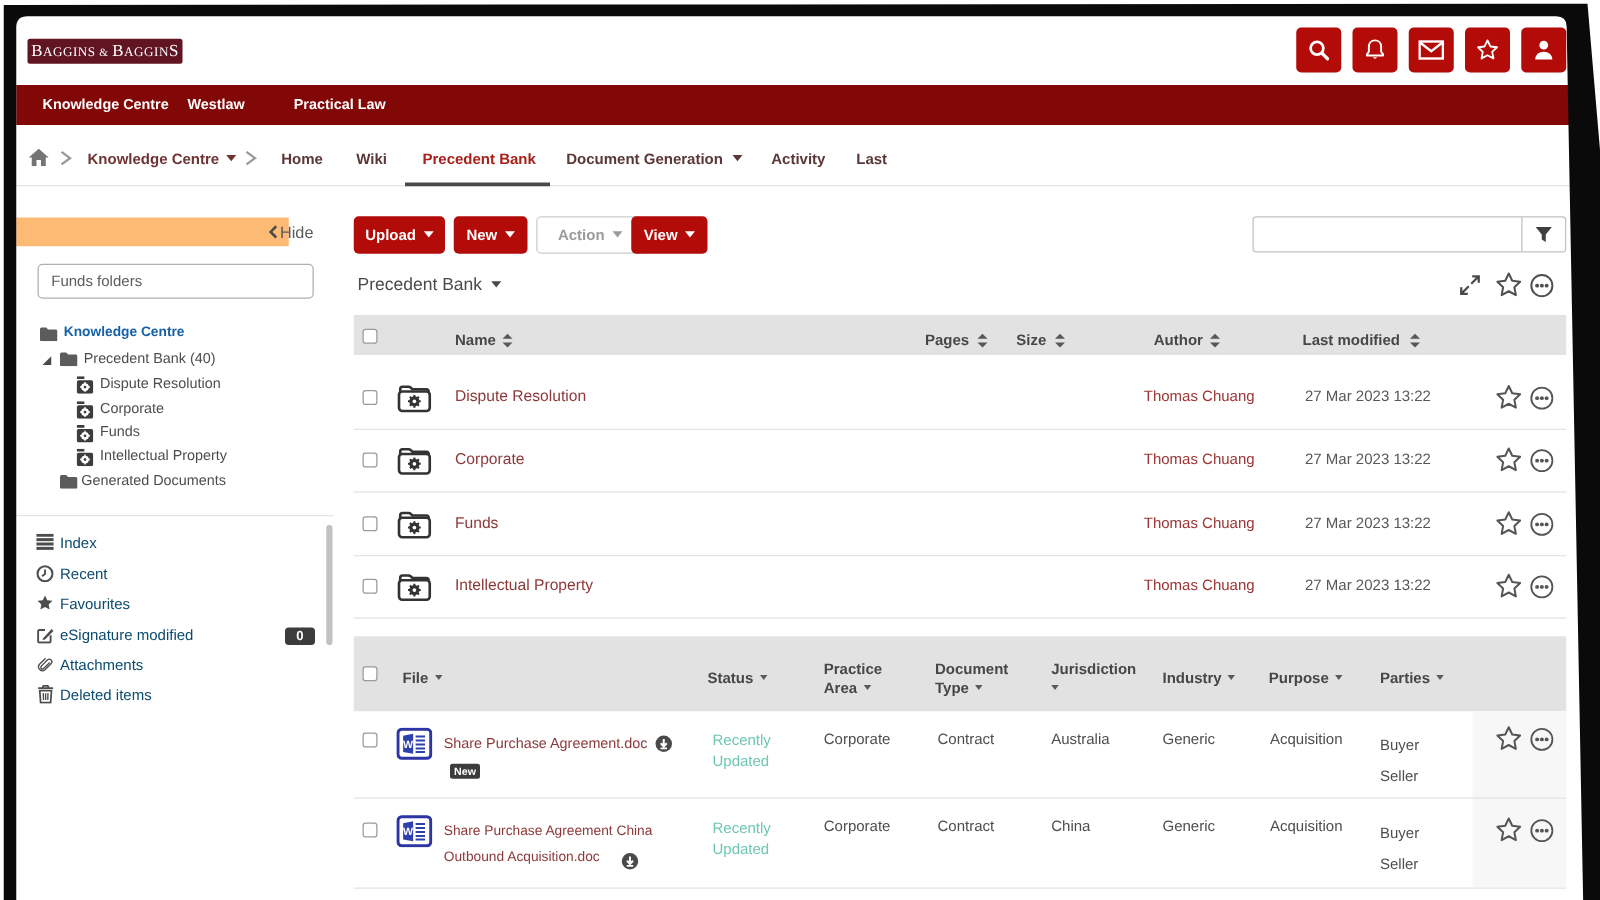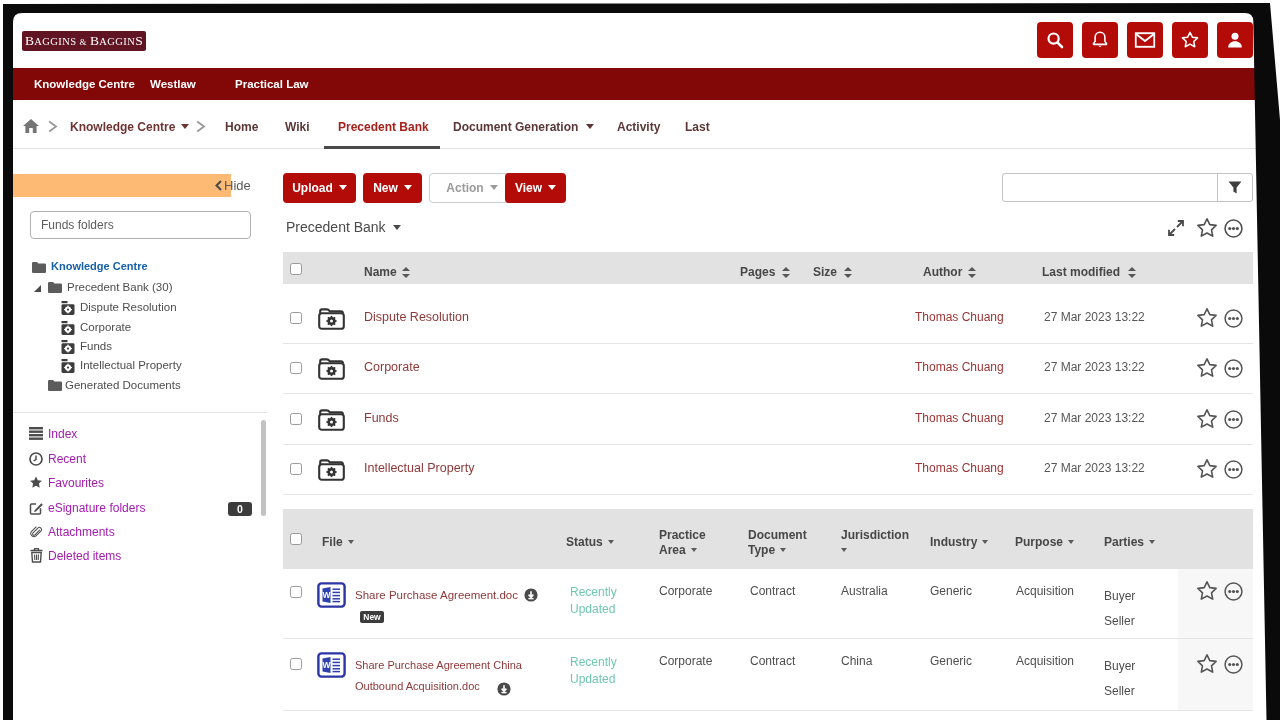--- a/index.html
+++ b/index.html
@@ -4,21 +4,21 @@
 html,body{width:1280px;height:720px}
 body{position:relative;overflow:hidden;background:#fff;font-family:"Liberation Sans",sans-serif;-webkit-font-smoothing:antialiased}
 .abs{position:absolute}
 .caret{display:inline-block;width:0;height:0;border-left:4px solid transparent;border-right:4px solid transparent;border-top:5px solid currentColor;vertical-align:2px;margin-left:6px}
 .btn{position:absolute;height:30px;border-radius:4px;background:#b30b08;color:#fff;font-weight:bold;font-size:12px;text-align:center;line-height:30px}
 .ibtn{position:absolute;width:36px;height:36px;border-radius:4px;background:#b30b08;top:22px}
 .ibtn svg{position:absolute;left:50%;top:50%;transform:translate(-50%,-50%)}
 .navtxt{position:absolute;top:0;height:32px;line-height:32px;color:#fff;font-weight:bold;font-size:11.5px}
 .crumb{position:absolute;top:113px;height:28px;line-height:28px;font-size:12px;color:#5b3737;font-weight:bold}
 .tree{position:absolute;font-size:11.5px;color:#4d4d4d;white-space:nowrap}
-.sideitem{position:absolute;font-size:12px;color:#a21caf;white-space:nowrap}
+.sideitem{position:absolute;font-size:12px;color:#0c4a6e;white-space:nowrap}
 .th{position:absolute;font-weight:bold;font-size:12px;color:#474747;white-space:nowrap}
 .cell{position:absolute;font-size:12px;color:#4e4e4e;white-space:nowrap}
 .rlink{color:#8d3939}
 .sep{position:absolute;height:1px;background:#e4e4e4}
 .cb{position:absolute;width:12px;height:12px;border:1.5px solid #9a9a9a;border-radius:2.5px;background:#fff}
 .fcaret{display:inline-block;width:0;height:0;border-left:3.5px solid transparent;border-right:3.5px solid transparent;border-top:4.5px solid #5a5a5a;vertical-align:2px;margin-left:5px}
 .sort{width:9px;height:11px}
 .sort:before{content:"";position:absolute;left:0;top:0;border-left:4.5px solid transparent;border-right:4.5px solid transparent;border-bottom:4.5px solid #575757}
 .sort:after{content:"";position:absolute;left:0;bottom:0;border-left:4.5px solid transparent;border-right:4.5px solid transparent;border-top:4.5px solid #575757}
 </style></head>
@@ -92,37 +92,37 @@
 <svg class="abs" style="left:32px;top:261px" width="14" height="12" viewBox="0 0 14 12">
     <path d="M0 2.2 Q0 1 1.2 1 H5 L6.4 2.6 H12.8 Q14 2.6 14 3.8 V11 Q14 12 12.8 12 H1.2 Q0 12 0 11 Z" fill="#5c5c5c"></path>
   </svg>
 <div class="tree" style="left:51px;top:260px;color:#1660a8;font-weight:bold;font-size:11px">Knowledge Centre</div>
 <svg class="abs" style="left:33px;top:284px" width="9" height="9" viewBox="0 0 9 9">
     <path d="M8 1 V8 H1 Z" fill="#4a4a4a"></path>
   </svg>
 <svg class="abs" style="left:48px;top:281px" width="14" height="12" viewBox="0 0 14 12">
     <path d="M0 2.2 Q0 1 1.2 1 H5 L6.4 2.6 H12.8 Q14 2.6 14 3.8 V11 Q14 12 12.8 12 H1.2 Q0 12 0 11 Z" fill="#5c5c5c"></path>
   </svg>
-<div class="tree" style="left:67px;top:281px">Precedent Bank (30)</div>
+<div class="tree" style="left:67px;top:281px">Precedent Bank (40)</div>
 
 <div class="tree" style="left:80px;top:301px">Dispute Resolution</div>
 <div class="tree" style="left:80px;top:321px">Corporate</div>
 <div class="tree" style="left:80px;top:340px">Funds</div>
 <div class="tree" style="left:80px;top:359px">Intellectual Property</div>
 <svg class="abs" style="left:48px;top:379px" width="14" height="12" viewBox="0 0 14 12">
     <path d="M0 2.2 Q0 1 1.2 1 H5 L6.4 2.6 H12.8 Q14 2.6 14 3.8 V11 Q14 12 12.8 12 H1.2 Q0 12 0 11 Z" fill="#5c5c5c"></path>
   </svg>
 <div class="tree" style="left:65px;top:379px">Generated Documents</div>
 
 <div class="sep" style="left:13px;top:412px;width:254px"></div>
 
 <div class="sideitem" style="left:48px;top:427px">Index</div>
 <div class="sideitem" style="left:48px;top:452px">Recent</div>
 <div class="sideitem" style="left:48px;top:476px">Favourites</div>
-<div class="sideitem" style="left:48px;top:501px">eSignature folders</div>
+<div class="sideitem" style="left:48px;top:501px">eSignature modified</div>
 <div class="abs" style="left:228px;top:502px;width:24px;height:14px;background:#3c3c3c;border-radius:3px;color:#fff;font-size:10.5px;font-weight:bold;text-align:center;line-height:14px">0</div>
 <div class="sideitem" style="left:48px;top:525px">Attachments</div>
 <div class="sideitem" style="left:48px;top:549px">Deleted items</div>
 <svg class="abs" style="left:61px;top:301px" width="14" height="14" viewBox="0 0 14 14">
     <rect x="0.5" y="0" width="6" height="2.2" fill="#3d3d3d"></rect>
     <rect x="0.5" y="3.2" width="13" height="10.8" rx="1.4" fill="#3d3d3d"></rect>
     <circle cx="7" cy="8.6" r="3.1" fill="#fff"></circle>
     <g stroke="#fff" stroke-width="1.1">
       <line x1="7" y1="4.6" x2="7" y2="12.6"></line>
       <line x1="3" y1="8.6" x2="11" y2="8.6"></line>

